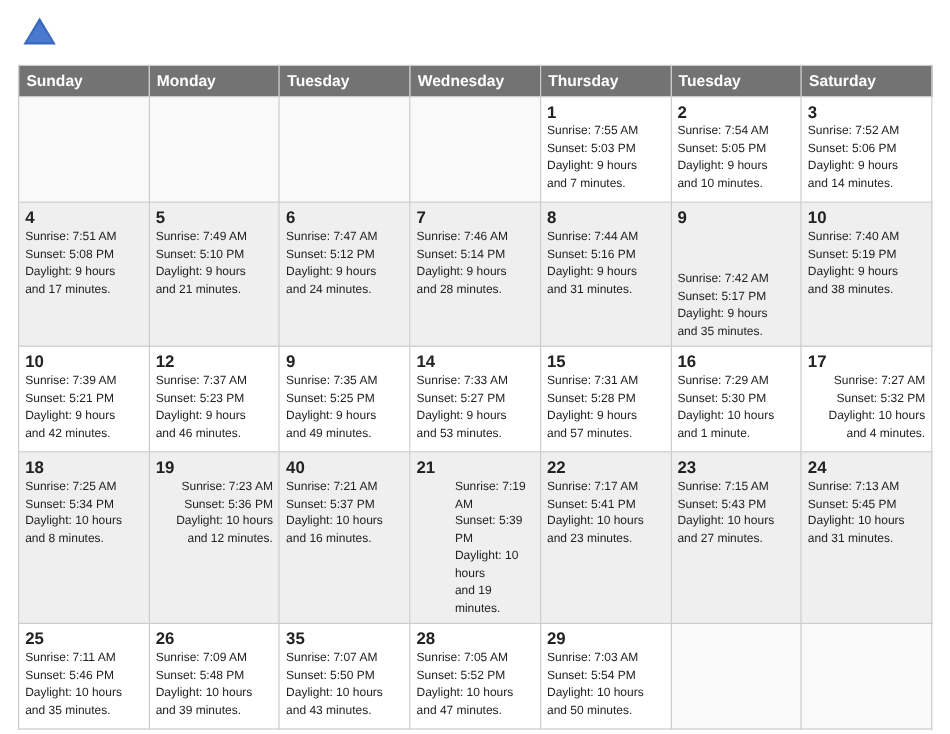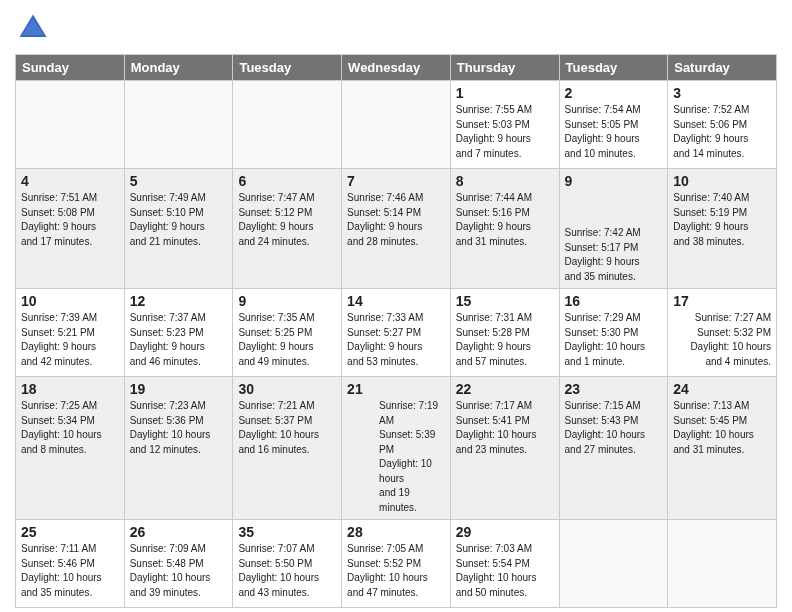--- a/index.html
+++ b/index.html
@@ -258,27 +258,27 @@
         <tr class="row-shaded">
           <td>
             <span class="day-number">18</span>
             <div class="day-info" style="white-space: pre-line;">Sunrise: 7:25 AM
 Sunset: 5:34 PM
 Daylight: 10 hours
 and 8 minutes.</div>
           </td>
           <td>
             <span class="day-number">19</span>
-            <div class="day-info" style="white-space: pre-line;">Sunrise: 7:23 AM
+            <div class="day-info" style="white-space: pre-line; text-align: right;">Sunrise: 7:23 AM
 Sunset: 5:36 PM
 Daylight: 10 hours
 and 12 minutes.</div>
           </td>
           <td>
-            <span class="day-number">30</span>
+            <span class="day-number">40</span>
             <div class="day-info" style="white-space: pre-line;">Sunrise: 7:21 AM
 Sunset: 5:37 PM
 Daylight: 10 hours
 and 16 minutes.</div>
           </td>
           <td>
             <span class="day-number">21</span>
             <div class="day-info" style="white-space: pre-line; margin-left: 32px;">Sunrise: 7:19 AM
 Sunset: 5:39 PM
 Daylight: 10 hours

